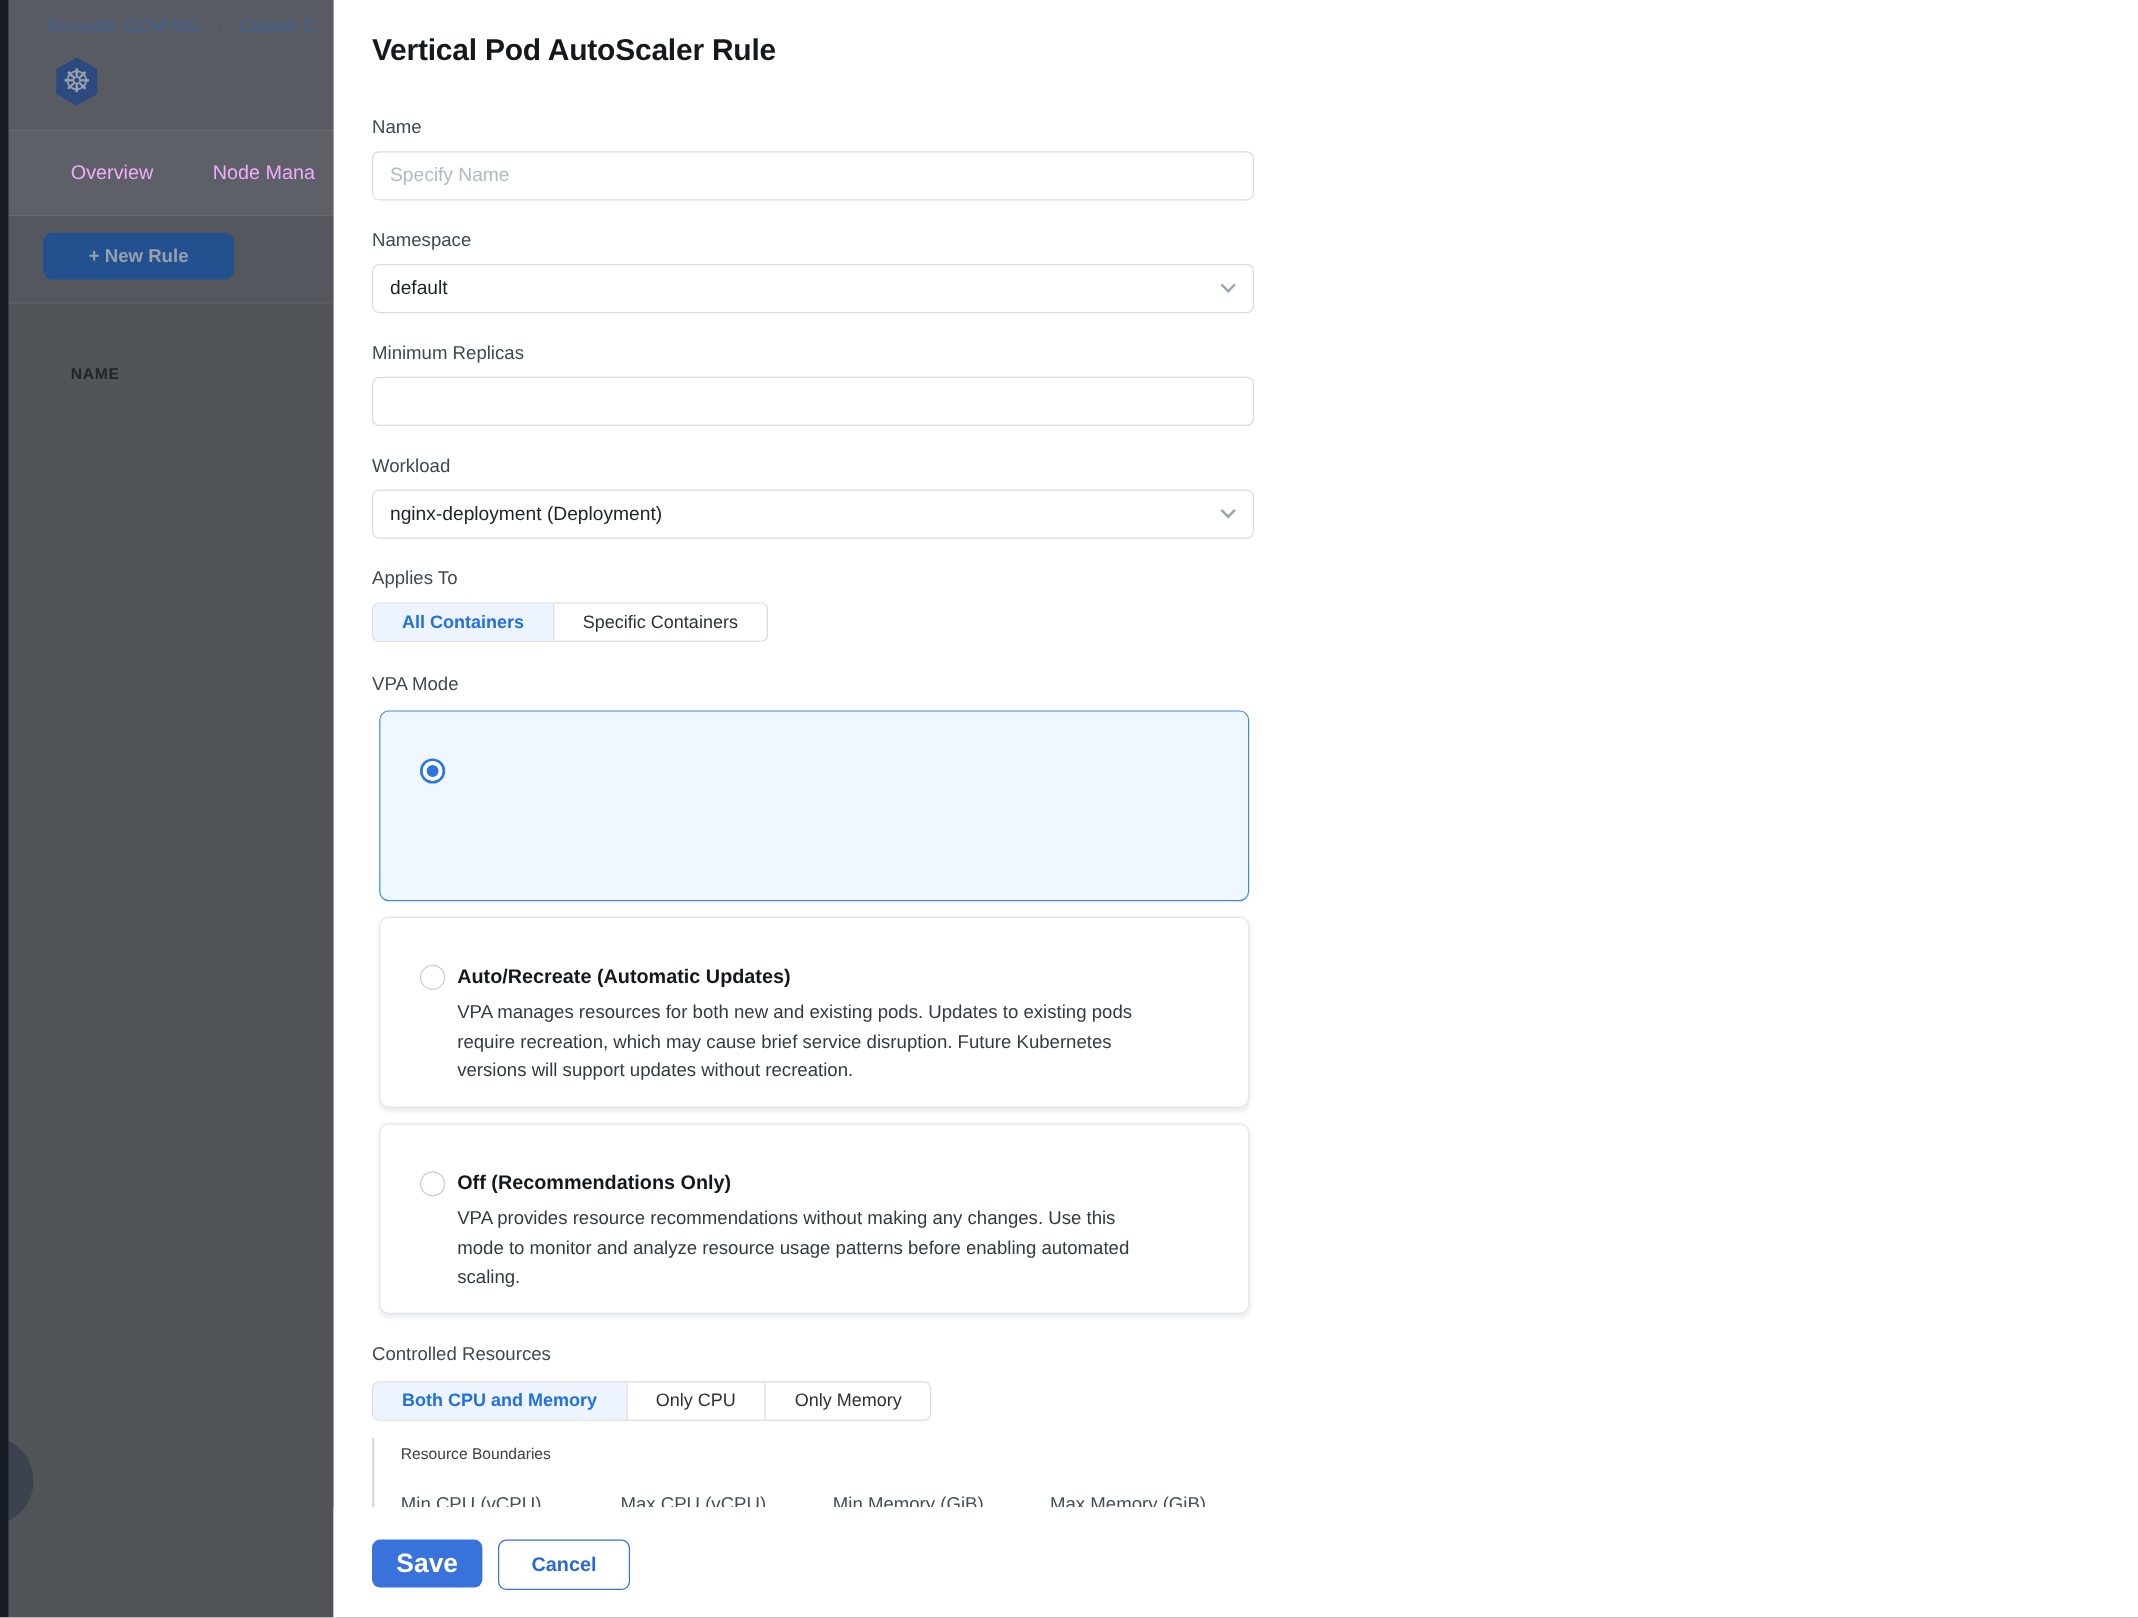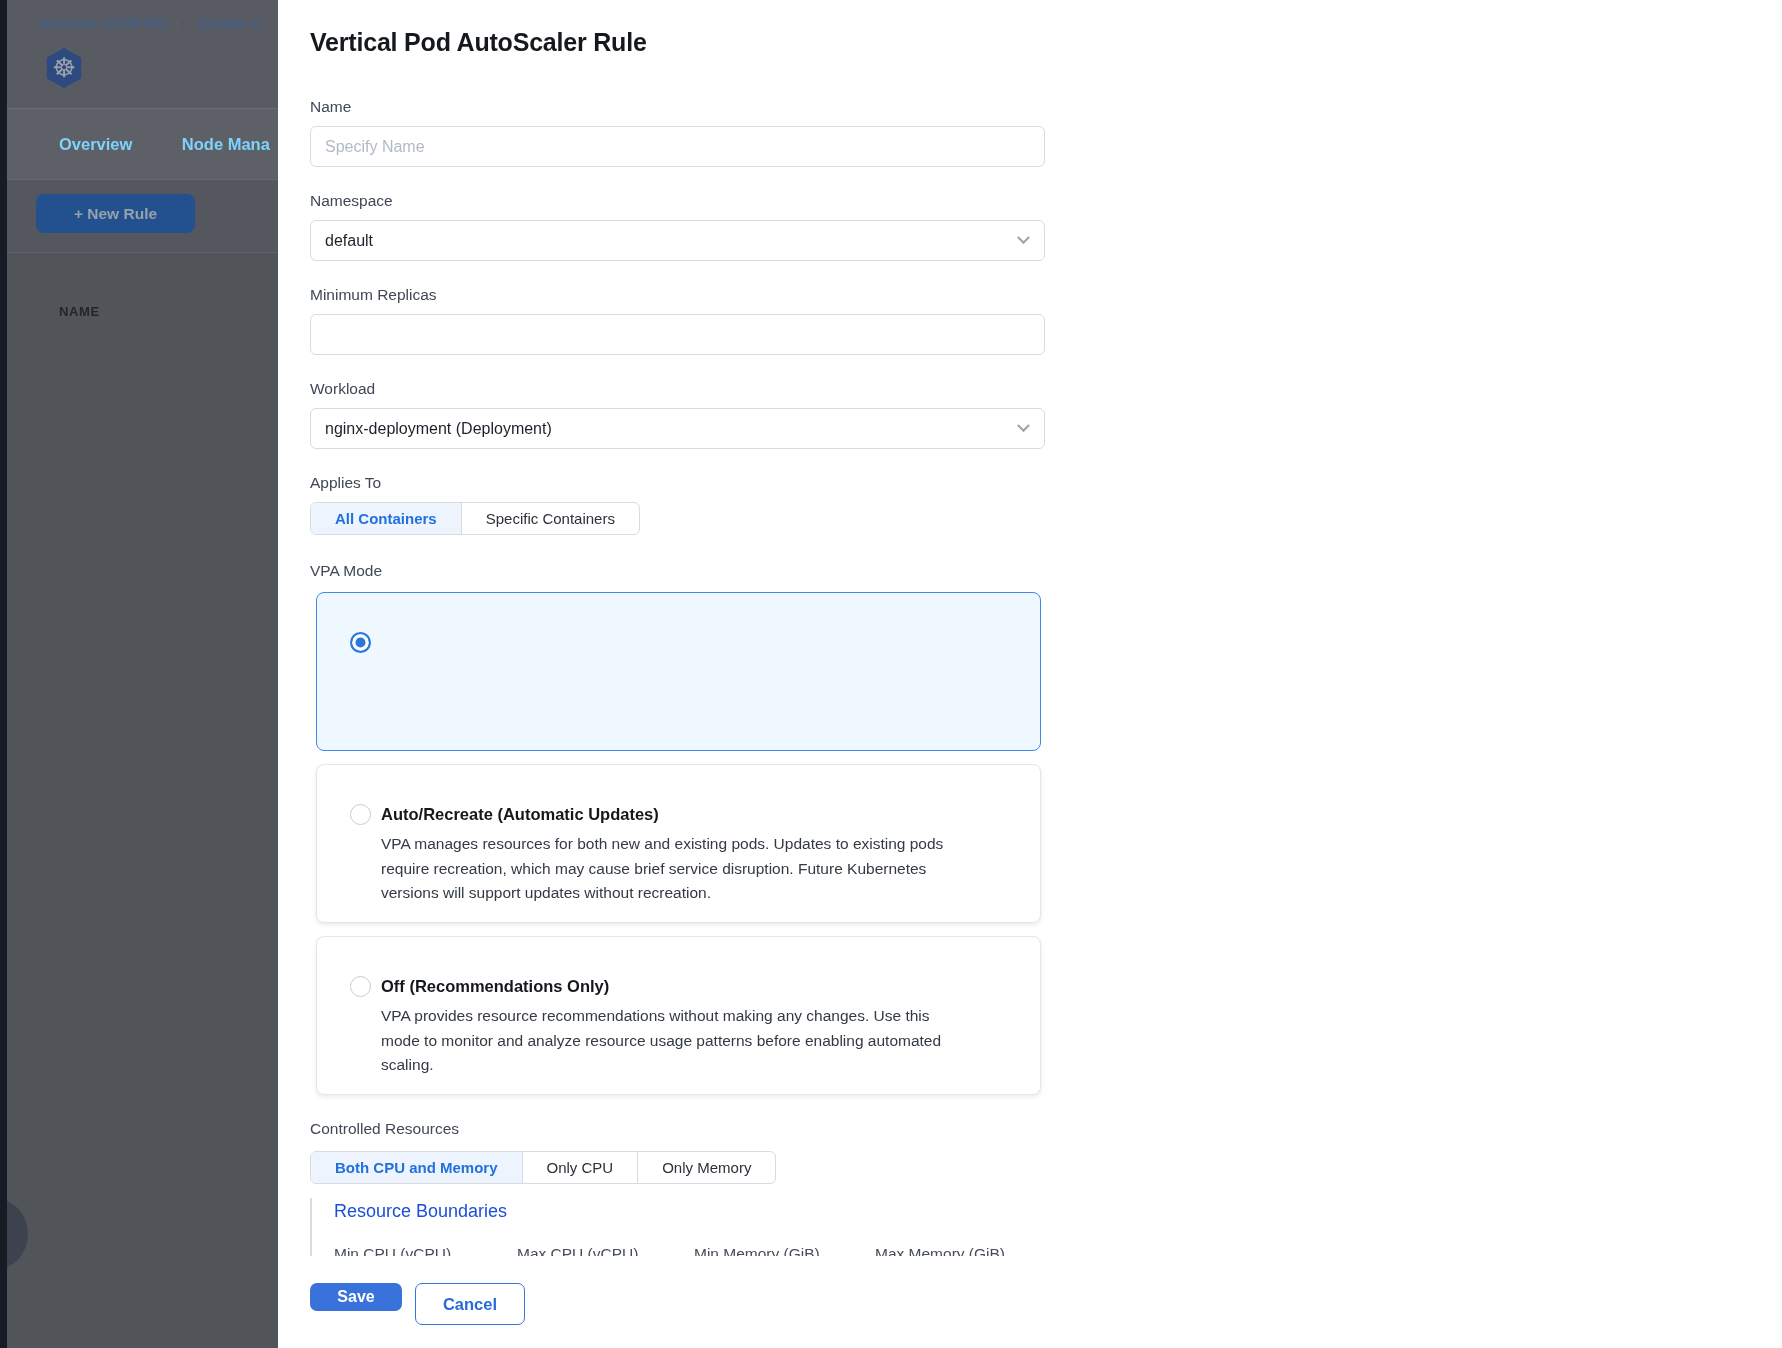--- a/index.html
+++ b/index.html
@@ -12,21 +12,21 @@
   .bg-header { position:absolute; left:7px; right:0; top:0; height:108px; background:#585b61; }
   .breadcrumb { position:absolute; left:32px; top:14px; font-size:15.5px; white-space:nowrap; }
   .crumb { color:#3f6296; }
   .crumb-sep { color:#50565f; margin:0 9px; font-size:14px; }
   .k8s-logo { position:absolute; left:38px; top:48px; width:38px; height:40px; background:#2c4a80;
               clip-path:polygon(50% 0%, 95% 24%, 95% 76%, 50% 100%, 5% 76%, 5% 24%);
               display:flex; align-items:center; justify-content:center; }
   .k8s-logo span { color:#9aa1ac; font-size:27px; line-height:1; }
   .bg-tabs { position:absolute; left:7px; right:0; top:108px; height:71px; background:#5d6067;
              border-top:1px solid #6b6e74; line-height:70px; padding-left:52px; white-space:nowrap; }
-  .bg-tab { font-size:16.5px; color:#7dd3fc; font-weight:700; margin-right:45px;text-align:center; }
+  .bg-tab { font-size:16.5px; color:#f0abfc; font-weight:400; margin-right:45px;text-align:center; }
   .bg-toolbar { position:absolute; left:7px; right:0; top:179px; height:73px; background:#54575d;
                 border-top:1px solid #66696f; }
   .new-rule-btn { position:absolute; left:29px; top:14px; width:159px; height:39px; background:#23508f;
                   color:#97a1ad; border:none; border-radius:8px; font-size:15.5px; font-weight:700;
                   font-family:"Liberation Sans", sans-serif; }
   .bg-content { position:absolute; left:7px; right:0; top:252px; bottom:0; background:#515459;
                 border-top:1px solid #606368; }
   .name-header { position:absolute; left:52px; top:51px; font-size:13px; font-weight:700;
                  letter-spacing:0.6px; color:#22252a; }
   .help-blob { position:absolute; left:-40px; top:1198px; width:68px; height:72px; border-radius:50%;
@@ -66,29 +66,29 @@
   .vpa-card.firstcard { margin-top:12px; }
   .vpa-card.selected { border:1.6px solid #3f88ee; background:#eff7ff; box-shadow:none; }
   .radio { position:absolute; left:33px; top:39px; width:21px; height:21px; border-radius:50%;
            border:1.5px solid #c6ccd4; background:#ffffff; }
   .radio.on { border:2.5px solid #2b77dd; background:#2b77dd; box-shadow:inset 0 0 0 3.5px #ffffff; }
   .vpa-card-title { font-size:16.5px; line-height:20px; font-weight:700; color:#14171c; margin-bottom:8px; }
   .vpa-card-desc { font-size:15.5px; line-height:24.6px; color:#333a44; max-width:568px; }
 
   
   .rb { margin-top:14px; border-left:2px solid #d8dbe0; padding:4px 0 0 22px; }
-  .rb-title { font-size:18px; line-height:19px; color:#1d4ed8; }
+  .rb-title { font-size:13px; line-height:19px; color:#404040; }
   .rb-cols { display:flex; margin-top:23px;align-items:center; }
   .rb-col { font-size:15.5px; line-height:19px; color:#454d59; }
   .rb-col.c1 { width:183px; } .rb-col.c2 { width:177px; } .rb-col.c3 { width:181px; }
 
   
   .drawer-footer { height:92px; padding:27px 0 0 32px; display:flex; gap:13px; background:#fff; }
-  .save-btn { width:92px; height:28px; background:#3872da; color:#ffffff; border:none; border-radius:7px;
-              font-size:16px; font-weight:700; font-family:"Liberation Sans", sans-serif; cursor:pointer; }
+  .save-btn { width:92px; height:40px; background:#3872da; color:#ffffff; border:none; border-radius:7px;
+              font-size:22px; font-weight:700; font-family:"Liberation Sans", sans-serif; cursor:pointer; }
   .cancel-btn { width:110px; height:42px; background:#ffffff; color:#2a6ad8; border:1.5px solid #3872da;
                 border-radius:7px; font-size:16.5px; font-weight:700;
                 font-family:"Liberation Sans", sans-serif; cursor:pointer; }
 </style>
 </head>
 <body>
 
 <div class="screen">
 
   <div class="bg-page">

